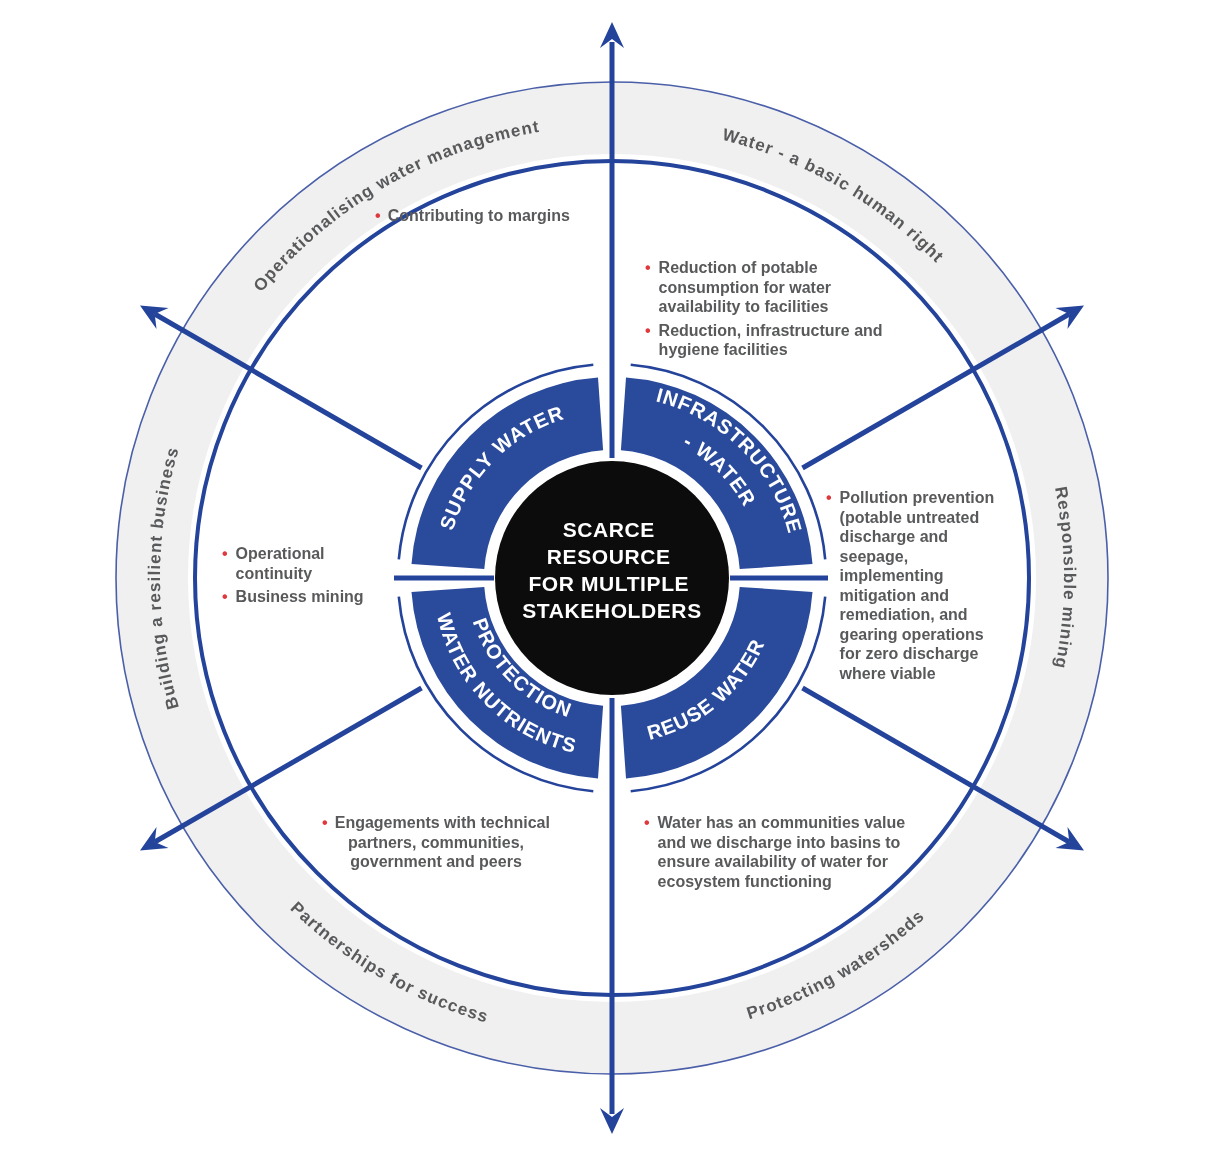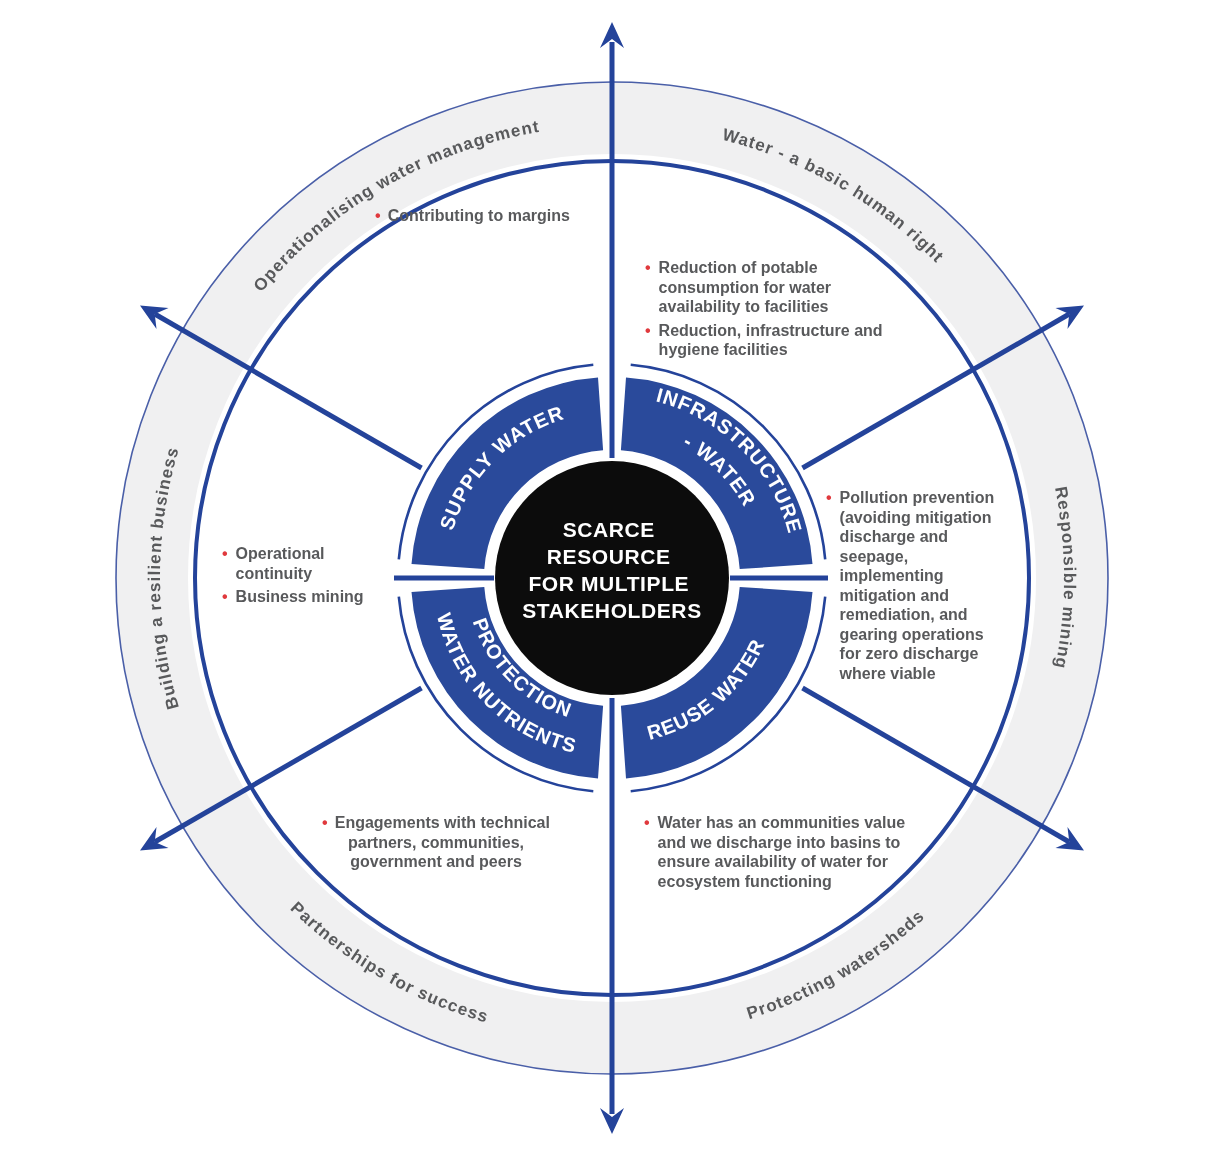--- a/index.html
+++ b/index.html
@@ -153,21 +153,21 @@
             <span class="dot">•</span>
             <span>Business mining</span>
           </div>
     </div>
   </foreignObject>
 
   <foreignObject x="826" y="488" width="182" height="210">
     <div xmlns="http://www.w3.org/1999/xhtml" class="blk list">
       <div class="item">
             <span class="dot">•</span>
-            <span>Pollution prevention (avoiding mitigation discharge and seepage, implementing mitigation and remediation, and gearing operations for zero discharge where viable</span>
+            <span>Pollution prevention (potable untreated discharge and seepage, implementing mitigation and remediation, and gearing operations for zero discharge where viable</span>
           </div>
     </div>
   </foreignObject>
 
   <foreignObject x="300" y="813" width="272" height="85">
     <div xmlns="http://www.w3.org/1999/xhtml" class="blk center">
       <div class="item"><span class="dot">•</span><span>Engagements with technical partners, communities, government and peers</span></div>
     </div>
   </foreignObject>
 

